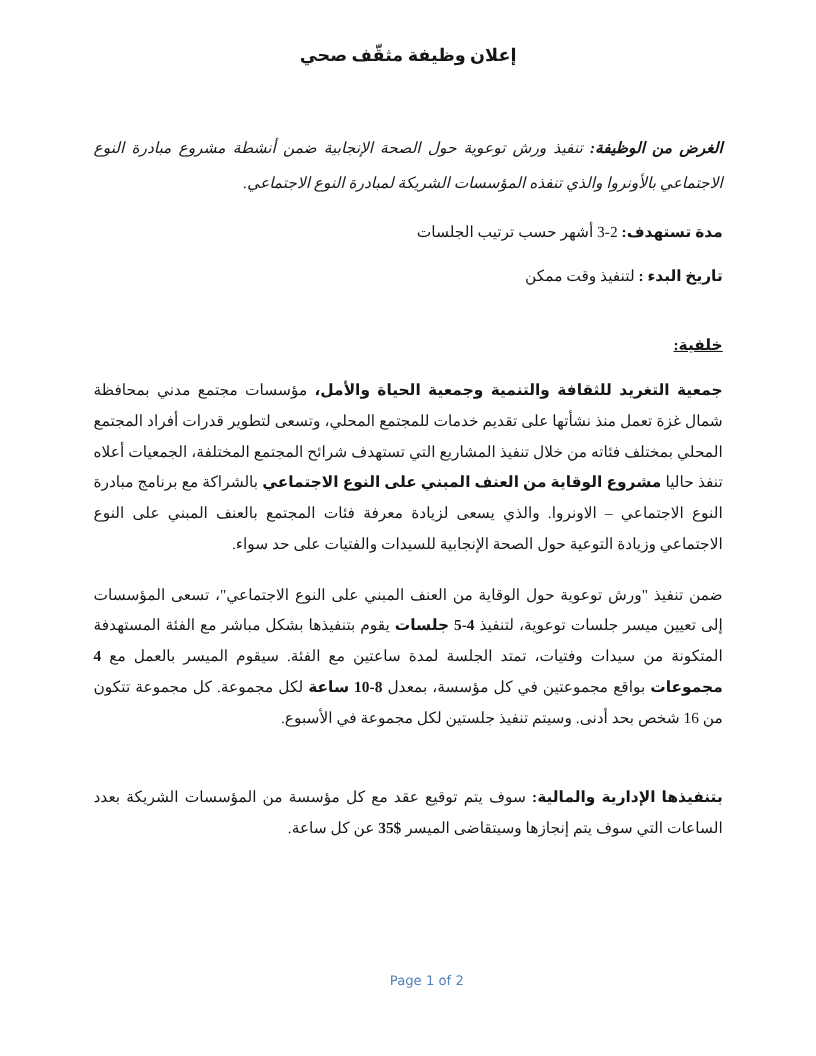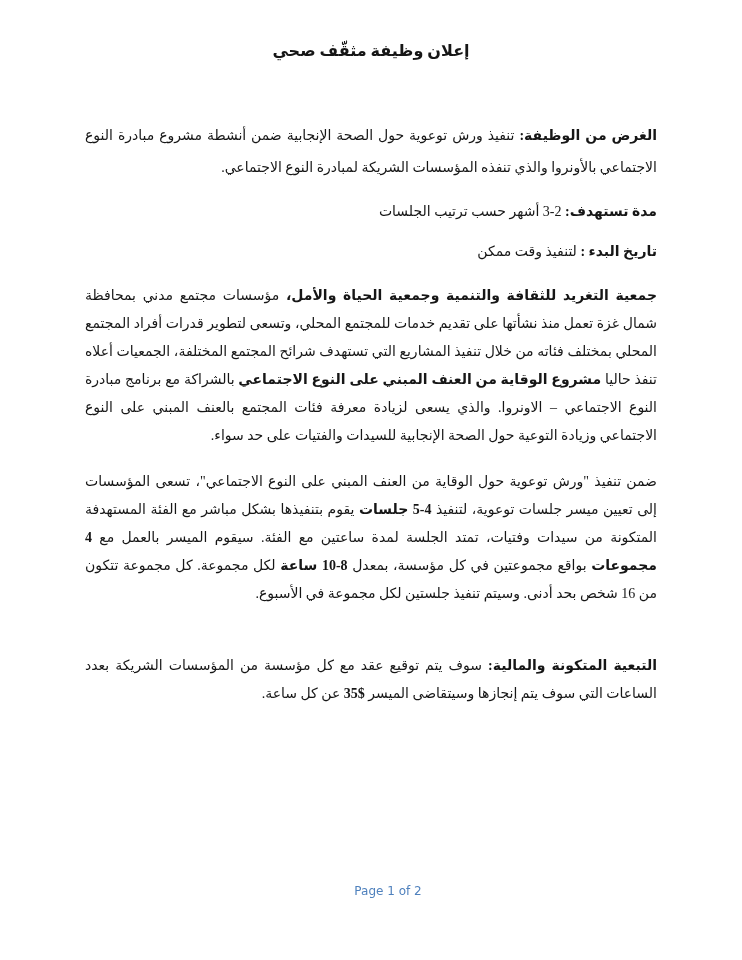--- a/index.html
+++ b/index.html
@@ -26,21 +26,21 @@
   p { margin: 0; font-size: 14px; line-height: 28px; }
   .just { text-align: justify; }
   .b { font-weight: bold; }
   .heading {
     margin: 0;
     font-size: 14px;
     font-weight: bold;
     line-height: 22px;
   }
   .heading.u span { text-decoration: underline; }
-  .p-purpose   { margin-top: 58px; line-height: 32px; }
+  .p-purpose   { margin-top: 58px; line-height: 32px; font-style: italic; }
   .p-duration  { margin-top: 14px; }
   .p-start     { margin-top: 12px; }
   .h-background{ margin-top: 38px; }
   .p-background{ margin-top: 16px; }
   .h-project   { margin-top: 38px; }
   .p-project   { margin-top: 18px; }
   .p-admin     { margin-top: 44px; }
   .p-technical { margin-top: 38px; }
   .footer {
     position: absolute;
@@ -59,24 +59,25 @@
 <div class="page" style="color: rgb(22, 22, 22); background: rgb(255, 255, 255);">
 
   <h1 class="doc-title">إعلان وظيفة مثقّف صحي</h1>
 
   <p class="just p-purpose"><span class="b">الغرض من الوظيفة:</span><span>  تنفيذ ورش توعوية حول الصحة الإنجابية ضمن أنشطة مشروع مبادرة النوع الاجتماعي بالأونروا   والذي تنفذه المؤسسات الشريكة لمبادرة النوع الاجتماعي.</span></p>
 
   <p class="p-duration"><span class="b">مدة تستهدف:</span><span>  2-3 أشهر حسب ترتيب الجلسات</span></p>
 
   <p class="p-start"><span class="b">تاريخ البدء :</span><span> لتنفيذ وقت ممكن</span></p>
 
+  <h2 class="heading u h-background"><span>خلفية:</span></h2>
 
   <p class="just p-background"><span class="b">جمعية التغريد للثقافة والتنمية وجمعية الحياة والأمل،</span><span> مؤسسات مجتمع مدني بمحافظة شمال غزة  تعمل منذ نشأتها على تقديم  خدمات للمجتمع المحلي، وتسعى لتطوير قدرات أفراد المجتمع المحلي بمختلف فئاته من خلال تنفيذ المشاريع التي تستهدف شرائح المجتمع المختلفة، الجمعيات أعلاه تنفذ حاليا </span><span class="b">مشروع الوقاية من العنف المبني على النوع الاجتماعي</span><span> بالشراكة مع برنامج مبادرة النوع الاجتماعي – الاونروا. والذي يسعى لزيادة معرفة فئات المجتمع بالعنف المبني على النوع الاجتماعي وزيادة التوعية حول الصحة الإنجابية للسيدات والفتيات على حد سواء.</span></p>
 
 
   <p class="just p-project"><span>ضمن تنفيذ "ورش توعوية حول الوقاية من العنف المبني على النوع الاجتماعي"، تسعى المؤسسات إلى تعيين ميسر جلسات توعوية، لتنفيذ </span><span class="b">4-5 جلسات</span><span> يقوم بتنفيذها بشكل مباشر مع الفئة المستهدفة المتكونة من سيدات وفتيات، تمتد الجلسة لمدة ساعتين مع الفئة. سيقوم الميسر بالعمل مع </span><span class="b">4 مجموعات</span><span> بواقع مجموعتين في كل مؤسسة، بمعدل </span><span class="b">8-10 ساعة</span><span> لكل مجموعة. كل مجموعة تتكون من 16 شخص بحد أدنى. وسيتم تنفيذ جلستين لكل مجموعة في الأسبوع.</span></p>
 
-  <p class="just p-admin"><span class="b">التبعية المتكونة والمالية:</span><span> سوف يتم توقيع عقد مع كل مؤسسة من المؤسسات الشريكة بعدد الساعات التي سوف يتم إنجازها وسيتقاضى الميسر </span><span class="b">$35</span><span>  عن كل ساعة.</span></p>
+  <p class="just p-admin"><span class="b">بتنفيذها الإدارية والمالية:</span><span> سوف يتم توقيع عقد مع كل مؤسسة من المؤسسات الشريكة بعدد الساعات التي سوف يتم إنجازها وسيتقاضى الميسر </span><span class="b">$35</span><span>  عن كل ساعة.</span></p>
 
 
   <div class="footer" style="color: rgb(79, 129, 189);">Page 1 of 2</div>
 
 </div>
 
 </body></html>

